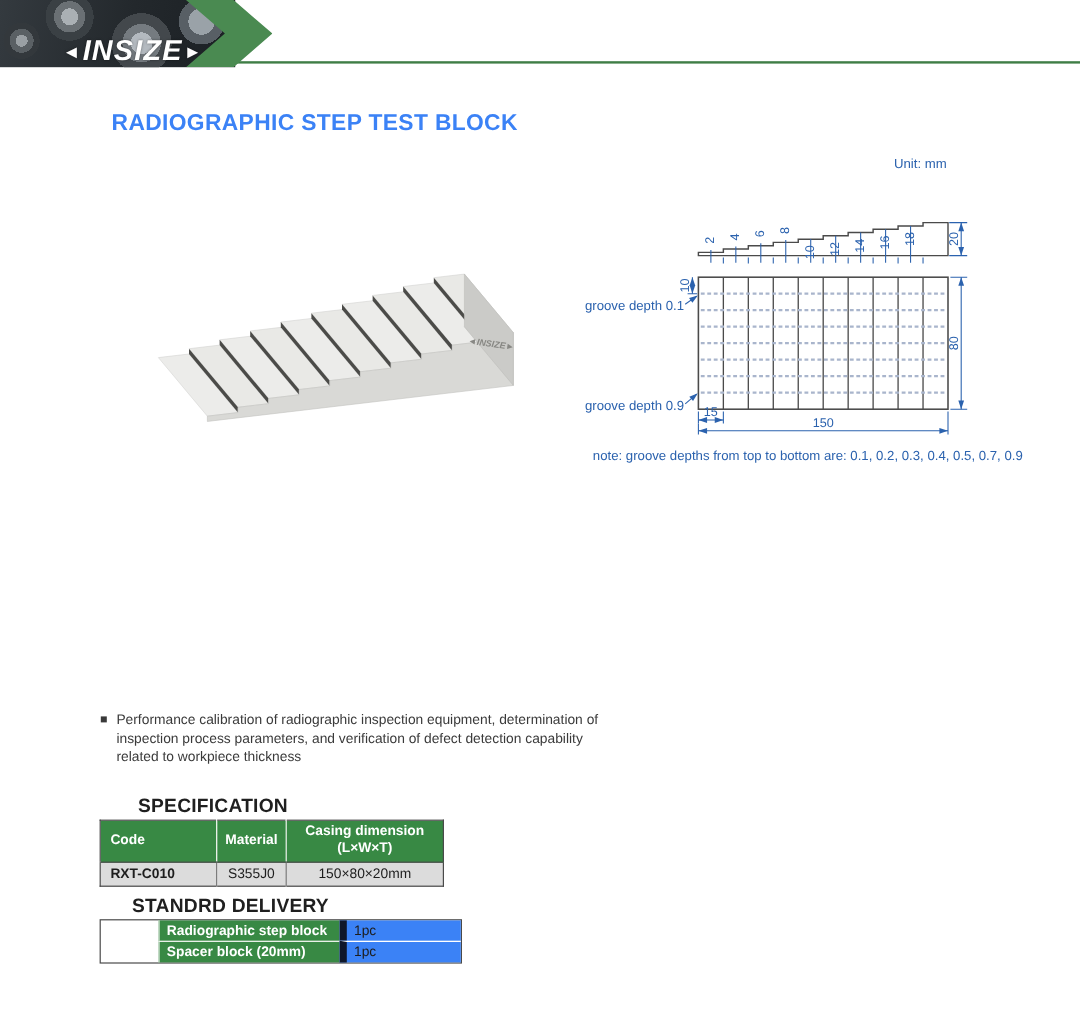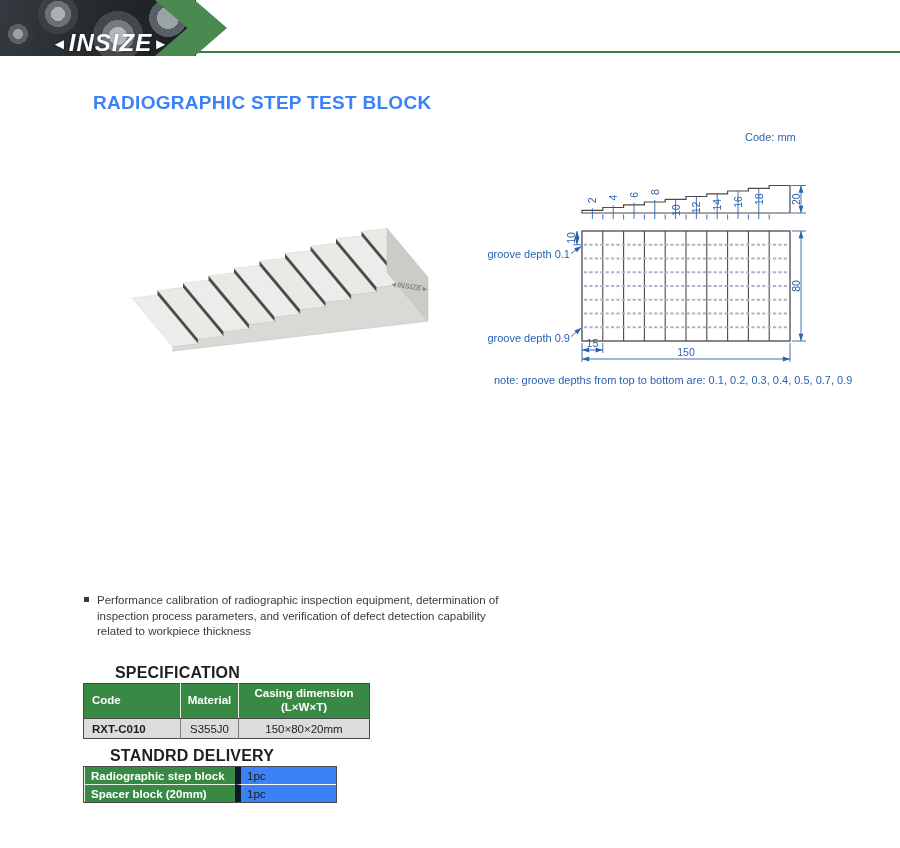--- a/index.html
+++ b/index.html
@@ -63,21 +63,21 @@
   .spec-table th:nth-child(2){width:45px;}
   .spec-table th:nth-child(3){width:118px;}
   .spec-table td{
     background:#dcdcdc;color:#1d1d1d;border-left:1px solid #7c7c7c;
     padding:2px 6px;height:15px;text-align:center;
   }
   .spec-table td:first-child{border-left:none;font-weight:bold;text-align:left;padding-left:8px;}
   
   .delivery-table{
     position:absolute;left:83px;top:766px;border-collapse:separate;border-spacing:0;
-    font-size:11.5px;border:1px solid #4a4a4a;
+    font-size:11.5px;border:1px solid #4a4a4a;padding-left:48px;
   }
   .delivery-table td{height:15px;padding:1px 6px;}
   .delivery-table td.item{
     background:#388944;color:#ffffff;font-weight:bold;width:138px;
     border-left:1px solid #e8f0e8;border-top:1px solid #e8f0e8;
   }
   .delivery-table td.qty{
     background:#3b82f6;color:#1d1d1d;width:83px;
     border-left:6px solid #0f172a;border-top:1px solid #ffffff;
   }
@@ -89,21 +89,21 @@
 <div class="green-line"></div>
 <div class="header-photo"></div>
 <div class="chevron"></div>
 <div class="brand">
   <span class="arr">◄</span>
   <span class="word">INSIZE</span>
   <span class="arr">►</span>
 </div>
 
 <h1 class="page-title">RADIOGRAPHIC STEP TEST BLOCK</h1>
-<div class="unit-label">Code: mm</div>
+<div class="unit-label">Unit: mm</div>
 
 <svg id="product-svg" width="370" height="175" viewBox="100 195 370 175">
     <polygon points="172.8,346.8 198.3,343.8 157.5,295.0 132.0,298.0" fill="#ececea" stroke="#d4d4d1" stroke-width="0.5"></polygon>
     <polygon points="198.3,339.4 223.8,336.4 183.0,287.6 157.5,290.6" fill="#e9e9e6" stroke="#d4d4d1" stroke-width="0.5"></polygon>
     <polygon points="223.8,332.0 249.3,329.0 208.5,280.2 183.0,283.2" fill="#ececea" stroke="#d4d4d1" stroke-width="0.5"></polygon>
     <polygon points="249.3,324.6 274.8,321.6 234.0,272.8 208.5,275.8" fill="#e9e9e6" stroke="#d4d4d1" stroke-width="0.5"></polygon>
     <polygon points="274.8,317.2 300.3,314.2 259.5,265.4 234.0,268.4" fill="#ececea" stroke="#d4d4d1" stroke-width="0.5"></polygon>
     <polygon points="300.3,309.8 325.8,306.8 285.0,258.0 259.5,261.0" fill="#e9e9e6" stroke="#d4d4d1" stroke-width="0.5"></polygon>
     <polygon points="325.8,302.4 351.3,299.4 310.5,250.6 285.0,253.6" fill="#ececea" stroke="#d4d4d1" stroke-width="0.5"></polygon>
     <polygon points="351.3,295.0 376.8,292.0 336.0,243.2 310.5,246.2" fill="#e9e9e6" stroke="#d4d4d1" stroke-width="0.5"></polygon>

